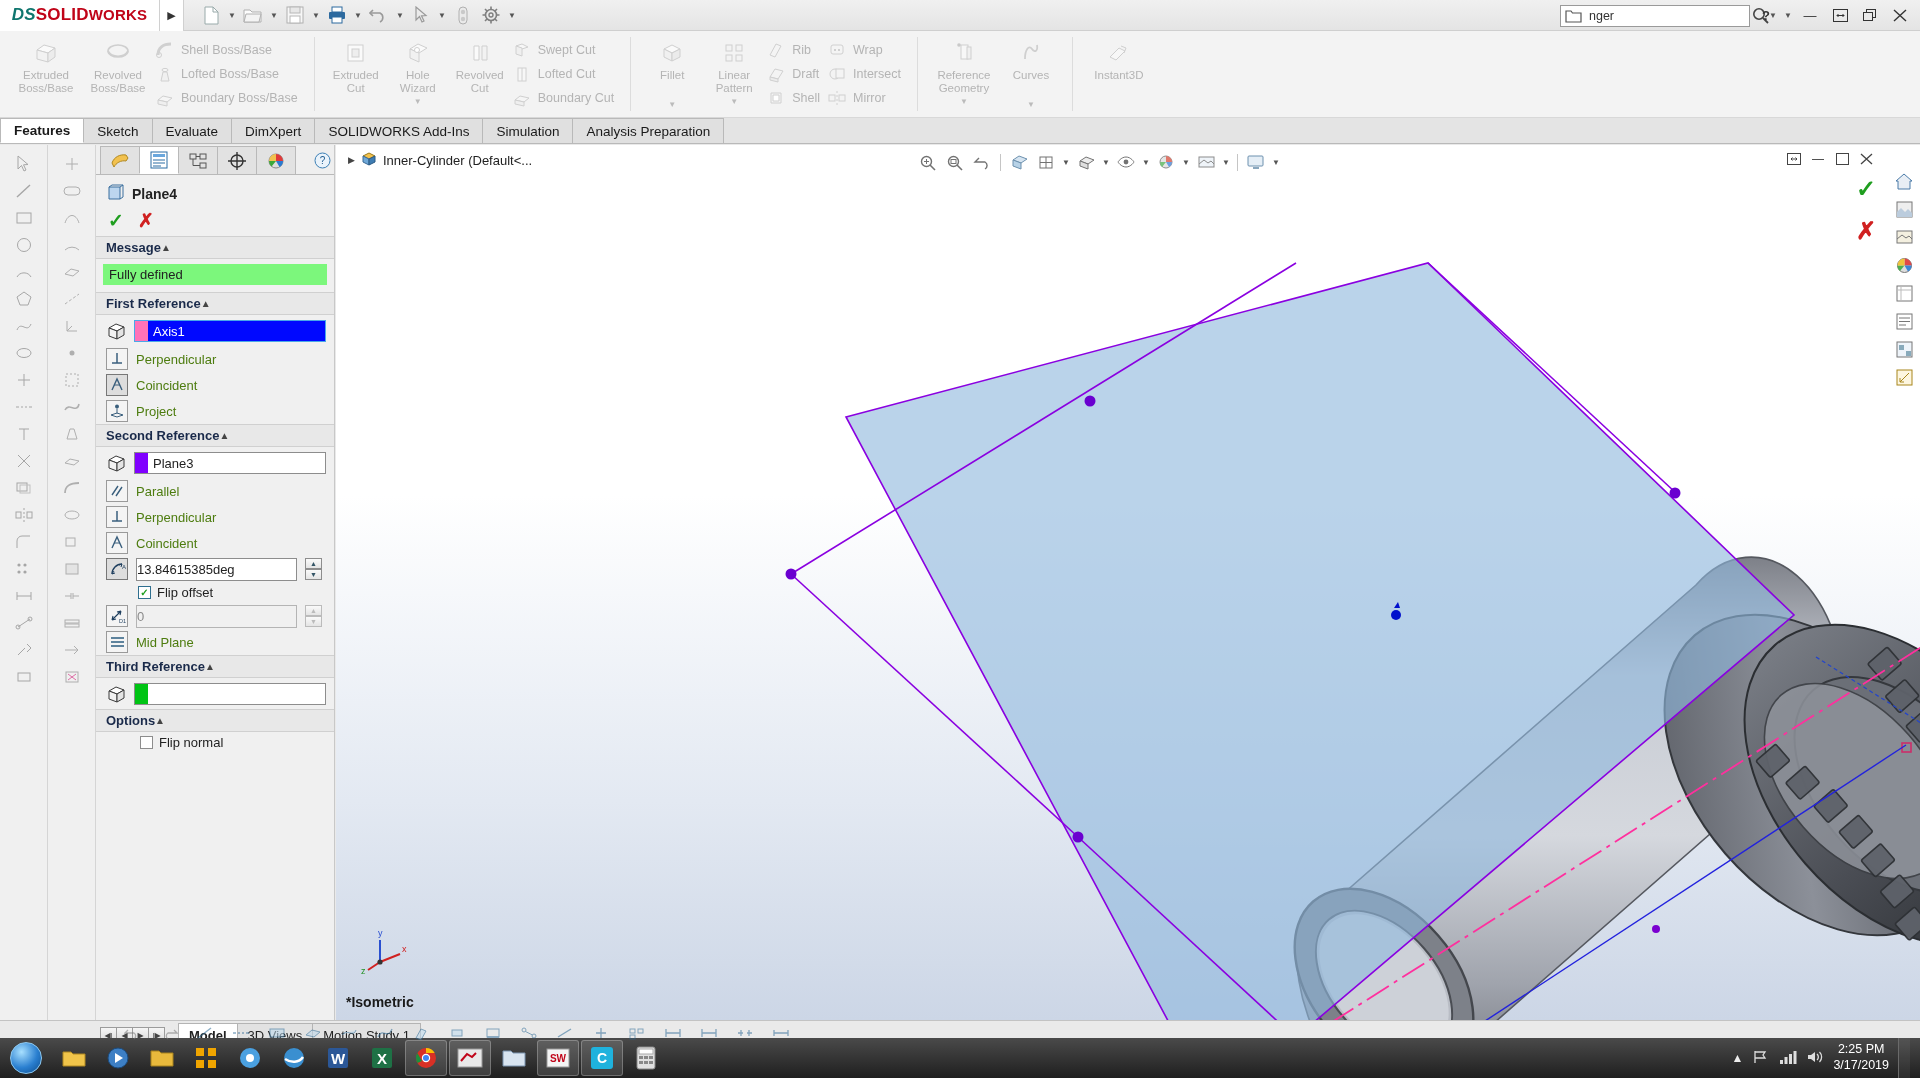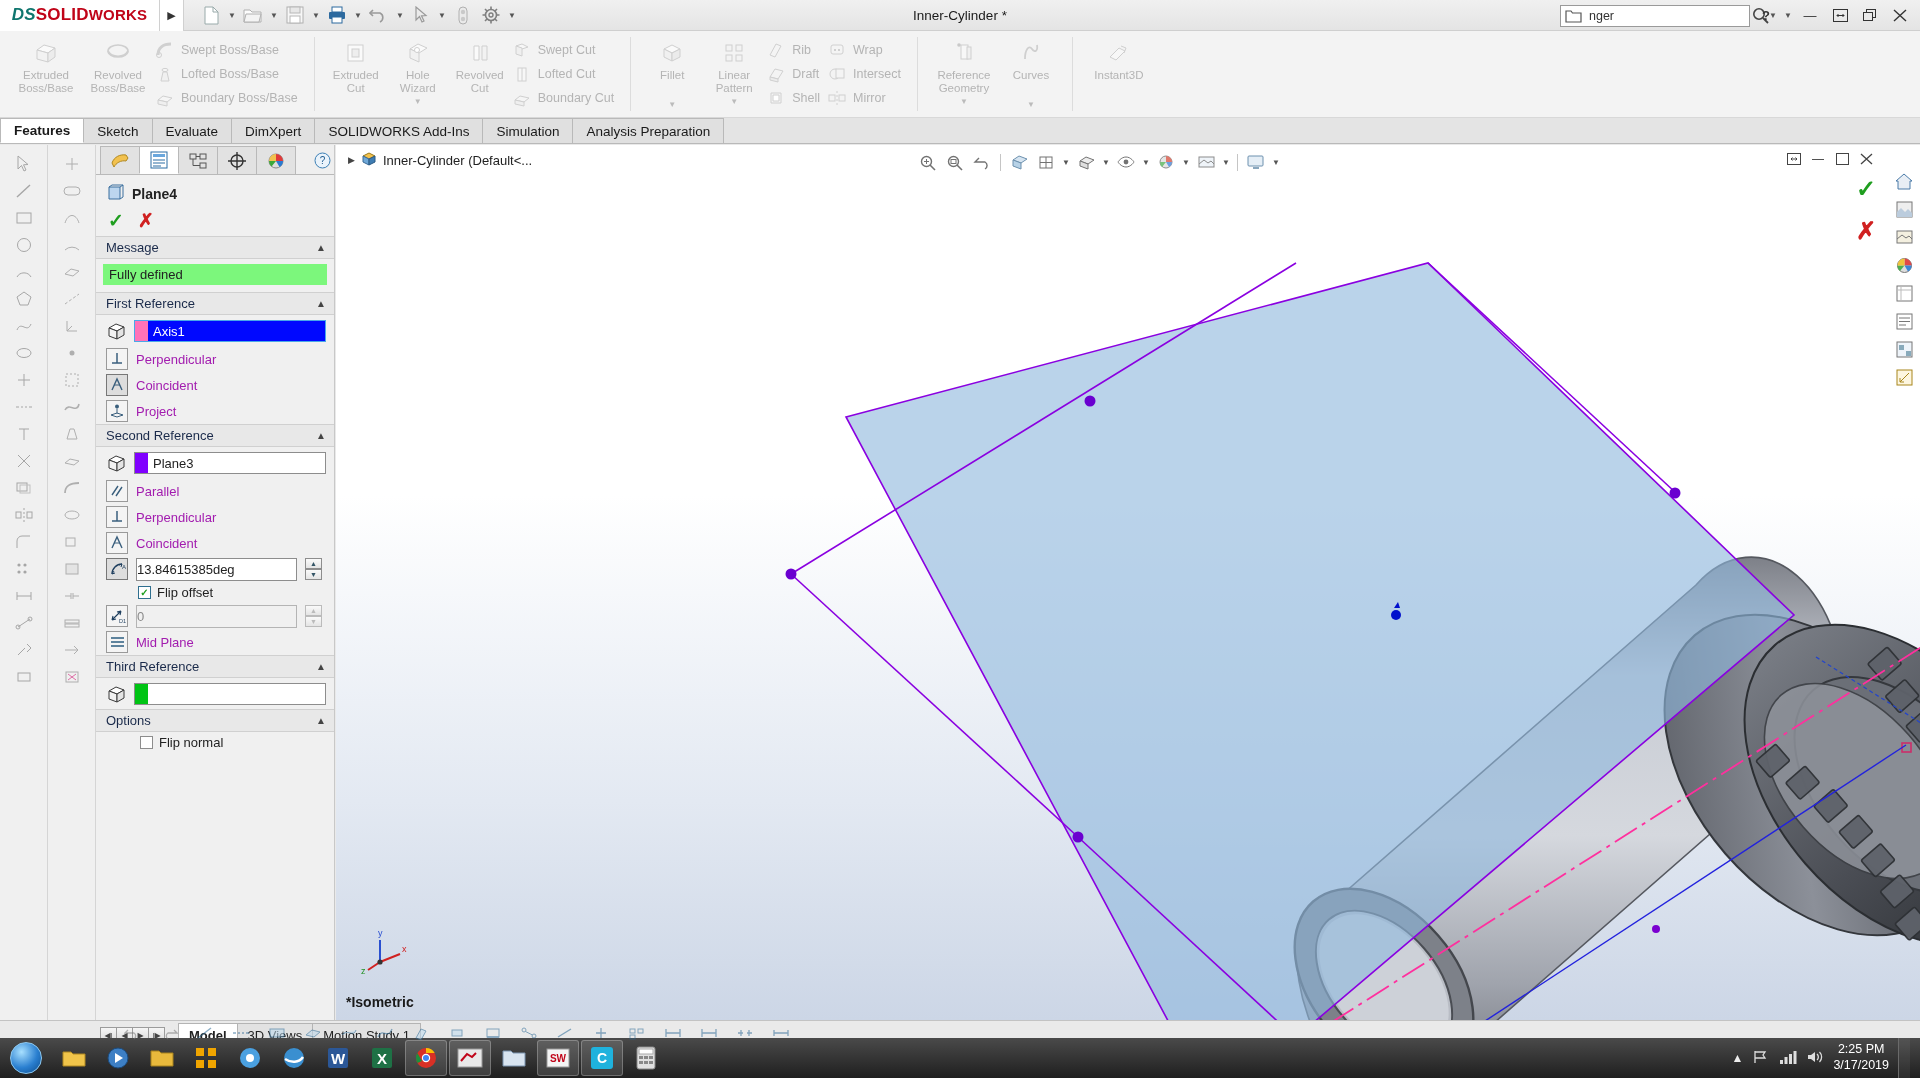--- a/index.html
+++ b/index.html
@@ -128,23 +128,23 @@
   }
   .pm-tab.sel { background: #fff; border-bottom: 1px solid #fff; position: relative; z-index: 2; }
   .pm-head {
     display: flex; align-items: center; gap: 7px; padding: 8px 8px 4px 10px;
     font-weight: bold; font-size: 14px;
   }
   .pm-okrow { display: flex; align-items: center; gap: 14px; padding: 2px 0 6px 12px; }
   .tick { font-size: 19px; color: #1f9e1f; font-weight: bold; line-height: 1; }
   .cross { font-size: 19px; color: #d02020; font-weight: bold; line-height: 1; }
   .sect-head {
-    display: flex; align-items: center; justify-content: space-between;
+    display: flex; align-items: center; 
     background: #e8e8e8; border-top: 1px solid #d0d0d0; border-bottom: 1px solid #d0d0d0;
-    padding: 3px 8px 3px 10px; font-weight: normal; font-size: 13px; color: #1a2a4a;
+    padding: 3px 8px 3px 10px; font-weight: bold; font-size: 13px; color: #1a2a4a;
   }
   .sect-caret { font-size: 10px; color: #444; }
   .msg-green {
     background: #7cf77c; margin: 5px 7px 7px 7px; padding: 3px 6px; font-size: 13px;
   }
   .ref-row { display: flex; align-items: center; gap: 7px; padding: 5px 8px 4px 10px; }
   .cube-ic { width: 21px; height: 21px; flex: none; }
   .ref-field {
     flex: 1; height: 22px; border: 1px solid #8d8d8d; background: #fff;
     display: flex; align-items: center; overflow: hidden;
@@ -153,21 +153,21 @@
   .ref-val { padding-left: 5px; font-size: 13px; }
   .ref-field.selected { border: 1px solid #4aa8e8; }
   .ref-field.selected .ref-val {
     background: #0008ff; color: #fff; flex: 1; height: 100%;
     display: flex; align-items: center; padding-left: 5px;
   }
   .opt-row { display: flex; align-items: center; gap: 8px; padding: 2px 8px 2px 10px; height: 26px; }
   .opt-ic { width: 22px; height: 22px; border: 1px solid #9a9a9a; background: #f4f4f4;
             display:flex; align-items:center; justify-content:center; flex: none; }
   .opt-ic.pressed { background: #ddd; border-color: #777; }
-  .opt-lbl { font-size: 13px; color: #a21caf; }
+  .opt-lbl { font-size: 13px; color: #4d7c0f; }
   .num-field {
     flex: 1; height: 23px; border: 1px solid #8d8d8d; background: #fff;
     display: flex; align-items: center; font-size: 13px;
   }
   .num-field.dim { background: #f0f0f0; color: #8b8b8b; border-color: #b4b4b4; }
   .spinner { width: 17px; display: flex; flex-direction: column; flex: none; margin-right: 4px; }
   .spin-b { height: 11px; border: 1px solid #8d8d8d; background: linear-gradient(#fafafa,#e4e4e4);
             display:flex; align-items:center; justify-content:center; font-size: 7px; color:#356; }
   .spin-b.dim { border-color: #bbb; color: #bbb; }
   .cbrow { display: flex; align-items: center; gap: 6px; padding: 3px 8px 3px 42px; }
@@ -337,21 +337,20 @@
             <circle cx="10" cy="10" r="5.5" fill="none" stroke="#7f7f7f" stroke-width="1.6"></circle>
             <circle cx="10" cy="10" r="2" fill="none" stroke="#7f7f7f" stroke-width="1.4"></circle>
             <g stroke="#7f7f7f" stroke-width="1.6">
               <path d="M10 1.5v3M10 15.5v3M1.5 10h3M15.5 10h3M4 4l2 2M14 14l2 2M16 4l-2 2M6 14l-2 2"></path>
             </g>
           </svg>
       </div>
       <div class="qat-caret">▼</div>
     </div>
 
-    <div class="doc-title">Inner-Cylinder *</div>
 
     <div class="tb-right">
       <div class="searchbox">
         <span class="folder-ic">
           <svg width="17" height="14" viewBox="0 0 17 14">
               <path d="M1 2h5l1.5 2H16v9H1z" fill="none" stroke="#555" stroke-width="1.2"></path>
             </svg>
         </span>
         <input value="nger" style="">
         <span class="search-ic">
@@ -412,21 +411,21 @@
         <span>Boss/Base</span>
       </div>
       <div class="small-col">
         <div class="small-btn">
           <span class="small-ic">
               <svg width="20" height="18" viewBox="0 0 20 18">
                 <path d="M3 14c0-7 5-11 13-11" fill="none" stroke="#d0d0d0" stroke-width="3"></path>
                 <circle cx="4" cy="14" r="2.5" fill="none" stroke="#d0d0d0"></circle>
               </svg>
             </span>
-          <span>Swept Boss/Base</span>
+          <span>Shell Boss/Base</span>
         </div>
         <div class="small-btn">
           <span class="small-ic">
               <svg width="20" height="18" viewBox="0 0 20 18">
                 <path d="M6 16h8l-2-9h-4z" fill="#f0f0f0" stroke="#d0d0d0"></path>
                 <ellipse cx="10" cy="5" rx="3" ry="1.6" fill="#f5f5f5" stroke="#d0d0d0"></ellipse>
               </svg>
             </span>
           <span>Lofted Boss/Base</span>
         </div>

